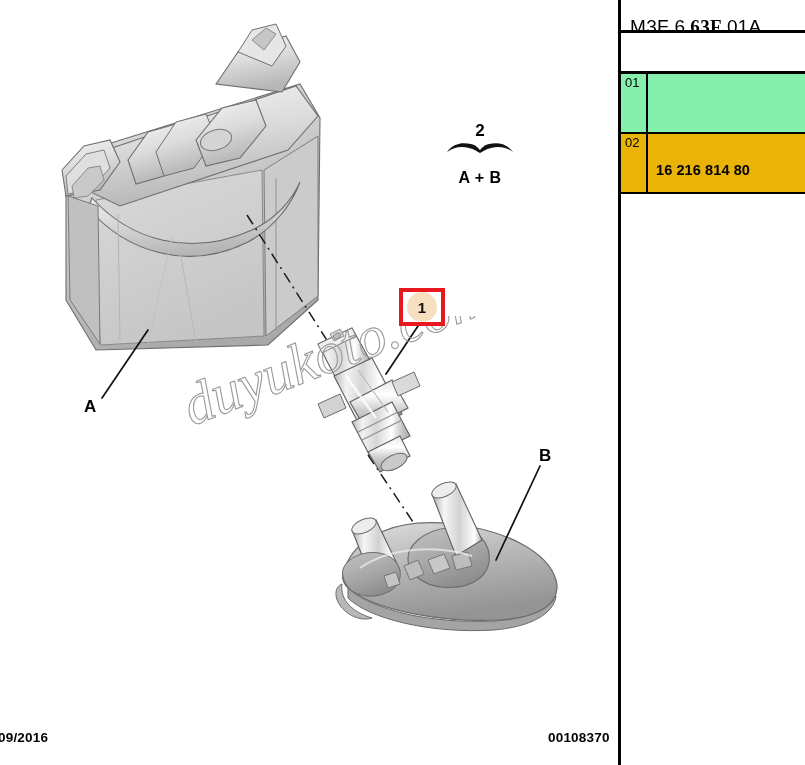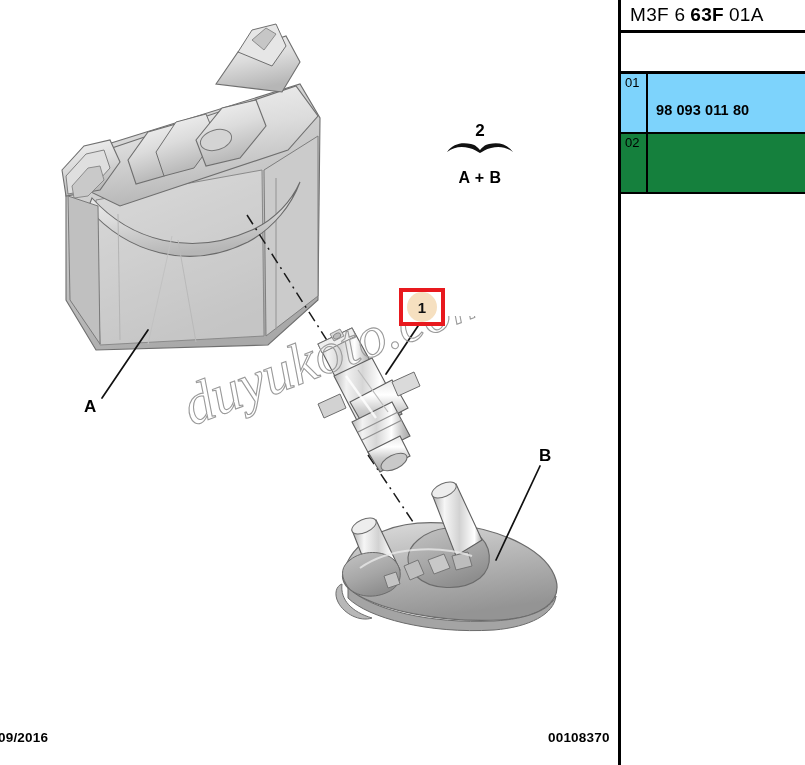--- a/index.html
+++ b/index.html
@@ -32,33 +32,33 @@
     position: absolute;
     left: 0;
     top: 0;
     width: 3px;
     height: 765px;
     background: #000000;
   }
   #ref-header {
     position: absolute;
     left: 3px;
-    top: 0;
+    top: 12px;
     width: 184px;
     height: 30px;
     display: flex;
     align-items: center;
     padding-left: 9px;
     box-sizing: border-box;
     font-size: 19px;
     letter-spacing: 0.3px;
     white-space: nowrap;
   }
   #ref-header .code-seg { font-weight: normal; }
-  #ref-header .code-seg.bold { font-weight: bold; }
+  #ref-header .code-seg.bold { font-weight: bold; font-family: Liberation Serif, serif; }
   #ref-header .sp { display: inline-block; width: 5px; }
 
   #header-rule {
     position: absolute;
     left: 3px;
     top: 30px;
     width: 184px;
     height: 3px;
     background: #000000;
   }
@@ -87,23 +87,23 @@
     left: 3px;
     top: 74px;
     width: 184px;
   }
   .parts-row {
     position: relative;
     display: flex;
     height: 60px;
     box-sizing: border-box;
     border-bottom: 2px solid #000000;
-    background: #15803d;
-  }
-  .parts-row.highlight { background: #7dd3fc; }
+    background: #eab308;
+  }
+  .parts-row.highlight { background: #86efac; }
   .row-index {
     width: 27px;
     flex: 0 0 27px;
     box-sizing: border-box;
     border-right: 2px solid #000000;
     font-size: 13px;
     padding: 2px 0 0 4px;
     line-height: 1.1;
   }
   .row-ref {
@@ -438,25 +438,25 @@
 
     <div id="header-rule"></div>
 
     <div id="blank-row"></div>
     <div id="blank-row-rule"></div>
 
     <div id="parts-table">
 
       <div class="parts-row highlight">
         <div class="row-index">01</div>
-        <div class="row-ref">98 093 011 80</div>
       </div>
 
       <div class="parts-row">
         <div class="row-index">02</div>
+        <div class="row-ref">16 216 814 80</div>
       </div>
 
     </div>
   </div>
 
   <div id="footer-date">09/2016</div>
   <div id="footer-number">00108370</div>
 
 </div>
 

